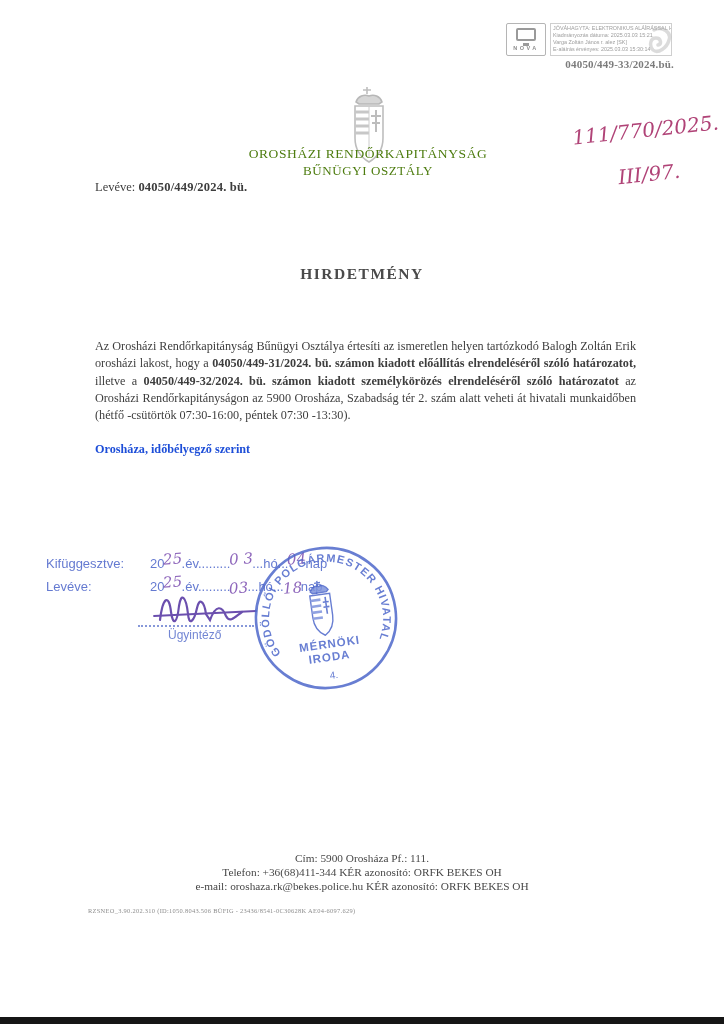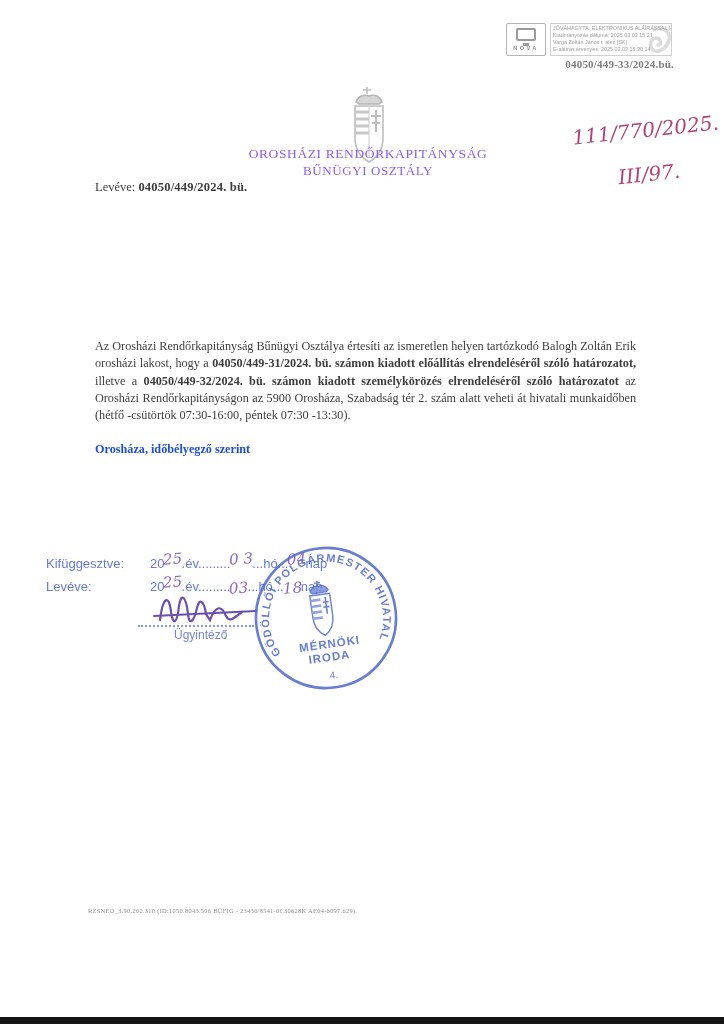--- a/index.html
+++ b/index.html
@@ -24,21 +24,21 @@
   .esign-case { position:absolute; left:538px; top:58px; width:136px; text-align:right;
     font-size:11px; font-weight:bold; color:#7c7c7c; letter-spacing:0.2px; }
   .smudge { position:absolute; left:648px; top:26px; opacity:0.5; }
   
   .hand-red { position:absolute; color:#b04377; font-family:"DejaVu Serif", serif;
     font-style:italic; transform:rotate(-6deg); white-space:nowrap; }
   .hand-red-1 { left:572px; top:118px; font-size:20px; }
   .hand-red-2 { left:618px; top:162px; font-size:20px; }
   
   .crest { position:absolute; left:346px; top:86px; opacity:0.75; }
-  .org-line { position:absolute; left:158px; width:420px; text-align:center; color:#8b5cf6; }
+  .org-line { position:absolute; left:158px; width:420px; text-align:center; color:#4d7c0f; }
   .org-name { top:146px; font-size:13.5px; letter-spacing:0.6px; }
   .org-dept { top:163px; font-size:13px; letter-spacing:0.6px; }
   .case-line { position:absolute; left:95px; top:180px; font-size:12.5px; color:#3d3d3d; }
   .case-line b { letter-spacing:0.2px; }
   
   .doc-title { position:absolute; left:0; top:265px; width:724px; text-align:center;
     font-size:15.5px; font-weight:bold; letter-spacing:1.5px; color:#4a4a4a; }
   .body-par { position:absolute; left:95px; top:338px; width:541px; text-align:justify;
     font-size:12.2px; line-height:17.3px; color:#3d3d3d; }
   .dateline { position:absolute; left:95px; top:442px; font-size:12.2px; font-weight:bold; color:#1d4ed8; }
@@ -48,21 +48,21 @@
   .post-stamp { position:absolute; left:46px; top:552px; font-family:"Liberation Sans", sans-serif;
     font-size:13px; color:#4a63c9; line-height:22px; opacity:0.85; }
   .post-row { white-space:nowrap; }
   .post-label { display:inline-block; width:104px; }
   .hand { color:#7b4db0; font-family:"DejaVu Serif", serif; font-style:italic; font-size:15px;
     display:inline-block; position:relative; top:-4px; transform:rotate(-4deg); margin:0 -1px; }
   .hand.low { top:2px; }
   .scribble { position:absolute; left:150px; top:586px; }
   .dotline { position:absolute; left:138px; top:625px; width:116px; border-top:2px dotted #6a7fd0; opacity:0.8; }
   .clerk { position:absolute; left:168px; top:628px; font-family:"Liberation Sans", sans-serif;
-    font-size:12px; color:#5a71cc; opacity:0.85;margin-left:6px; }
+    font-size:12px; color:#5a71cc; opacity:0.85; }
   
   .round-stamp { position:absolute; left:250px; top:542px; transform:rotate(-8deg); opacity:0.85; }
   
   .footer { position:absolute; left:0; top:851px; width:724px; text-align:center;
     font-size:11.3px; line-height:14.2px; color:#474747; }
   .sysid { position:absolute; left:88px; top:907px; font-size:6.4px; letter-spacing:0.3px;
     color:#8c8c8c; filter:blur(0.2px); }
   .bottom-bar { position:absolute; left:0; top:1017px; width:724px; height:7px; background:#161616; }
 </style>
 </head>
@@ -97,20 +97,21 @@
       <path d="M9 20 L37 20 L37 52 C 37 64, 30 72, 23 76 C 16 72, 9 64, 9 52 Z" fill="#ffffff"></path>
       <path d="M9 26 L23 26 M9 33 L23 33 M9 40 L23 40 M9 47 L23 47" stroke="#b5b5b5" stroke-width="3"></path>
       <path d="M30 24 L30 46 M25 30 L35 30 M26 37 L34 37" stroke="#a8a8a8" stroke-width="2"></path>
       <path d="M23 20 L23 72" stroke="#bcbcbc" stroke-width="1"></path>
     </g>
   </svg>
   <div class="org-line org-name">OROSHÁZI RENDŐRKAPITÁNYSÁG</div>
   <div class="org-line org-dept">BŰNÜGYI OSZTÁLY</div>
   <div class="case-line"><span>Levéve: </span><b>04050/449/2024. bü.</b></div>
 
+  <div class="doc-title">HIRDETMÉNY</div>
 
   <div class="body-par"><span>Az Orosházi Rendőrkapitányság Bűnügyi Osztálya értesíti az ismeretlen helyen tartózkodó Balogh Zoltán Erik orosházi lakost, hogy a </span><b>04050/449-31/2024. bü. számon kiadott előállítás elrendeléséről szóló határozatot,</b><span> illetve a </span><b>04050/449-32/2024. bü. számon kiadott személykörözés elrendeléséről szóló határozatot</b><span> az Orosházi Rendőrkapitányságon az 5900 Orosháza, Szabadság tér 2. szám alatt veheti át hivatali munkaidőben (hétfő -csütörtök 07:30-16:00, péntek 07:30 -13:30).</span></div>
 
   <div class="dateline">Orosháza, időbélyegző szerint</div>
 
   <div class="signer">
   </div>
 
   <div class="post-stamp">
     <div class="post-row"><span class="post-label">Kifüggesztve:</span><span>20</span><span class="hand">25</span><span>.év.........</span><span class="hand">0 3</span><span>...hó...</span><span class="hand">04</span><span>nap</span></div>
@@ -137,16 +138,21 @@
       <path d="M64 48 C 66 44, 70 42, 73 44 C 76 42, 80 44, 82 48 L 80 50 L 66 50 Z" fill="#7d92dc"></path>
       <path d="M63 52 L83 52 L83 74 C 83 84, 78 90, 73 93 C 68 90, 63 84, 63 74 Z" fill="#ffffff"></path>
       <path d="M63 57 L73 57 M63 63 L73 63 M63 69 L73 69 M63 75 L73 75" stroke-width="2.6" stroke="#7d92dc"></path>
       <path d="M78 55 L78 72 M75 60 L81 60 M75 65 L81 65" stroke-width="1.6"></path>
     </g>
     <text x="76" y="106" text-anchor="middle" font-family="Liberation Sans, sans-serif" font-size="11.5" font-weight="bold" fill="#4e68cb" letter-spacing="1">MÉRNÖKI</text>
     <text x="74" y="119" text-anchor="middle" font-family="Liberation Sans, sans-serif" font-size="11.5" font-weight="bold" fill="#4e68cb" letter-spacing="1">IRODA</text>
     <text x="76" y="137" text-anchor="middle" font-family="Liberation Sans, sans-serif" font-size="10" fill="#4e68cb">4.</text>
   </svg>
 
+  <div class="footer">
+    <div>Cím: 5900 Orosháza Pf.: 111.</div>
+    <div>Telefon: +36(68)411-344 KÉR azonosító: ORFK BEKES OH</div>
+    <div>e-mail: oroshaza.rk@bekes.police.hu KÉR azonosító: ORFK BEKES OH</div>
+  </div>
   <div class="sysid">RZSNEO_3.90.202.310 (ID:1050.8043.506 BÜFIG - 23436/8541-0C30628K AE04-6097.629)</div>
 
   <div class="bottom-bar"></div>
 </div>
 
 </body></html>

